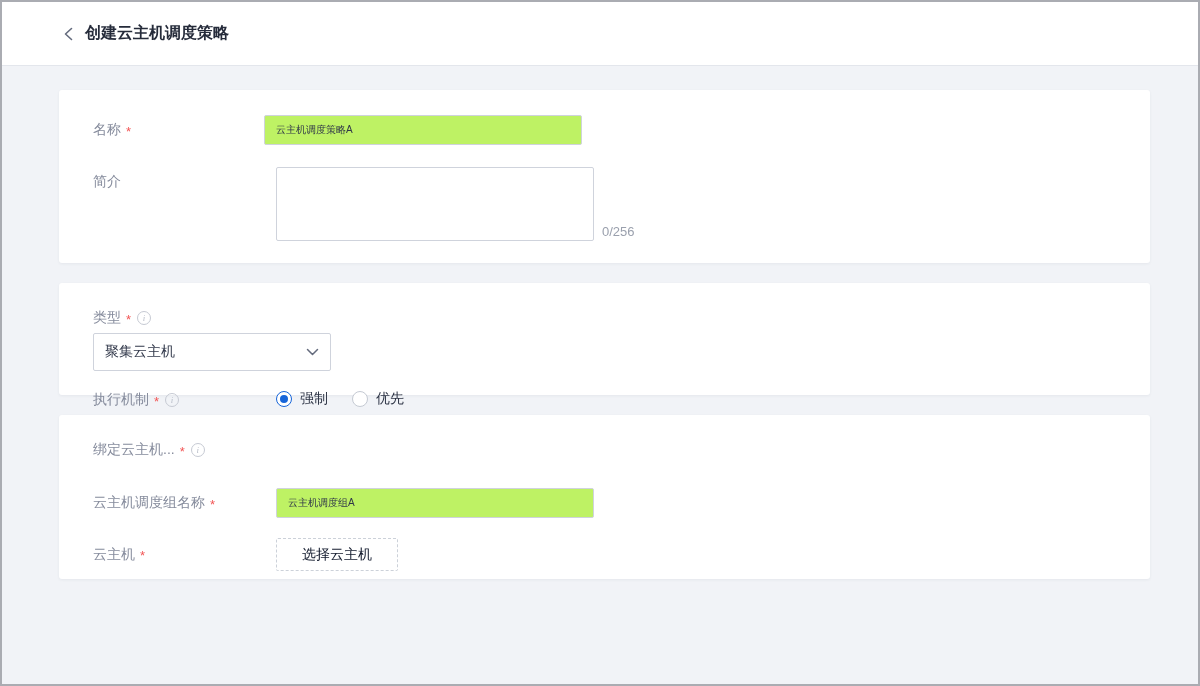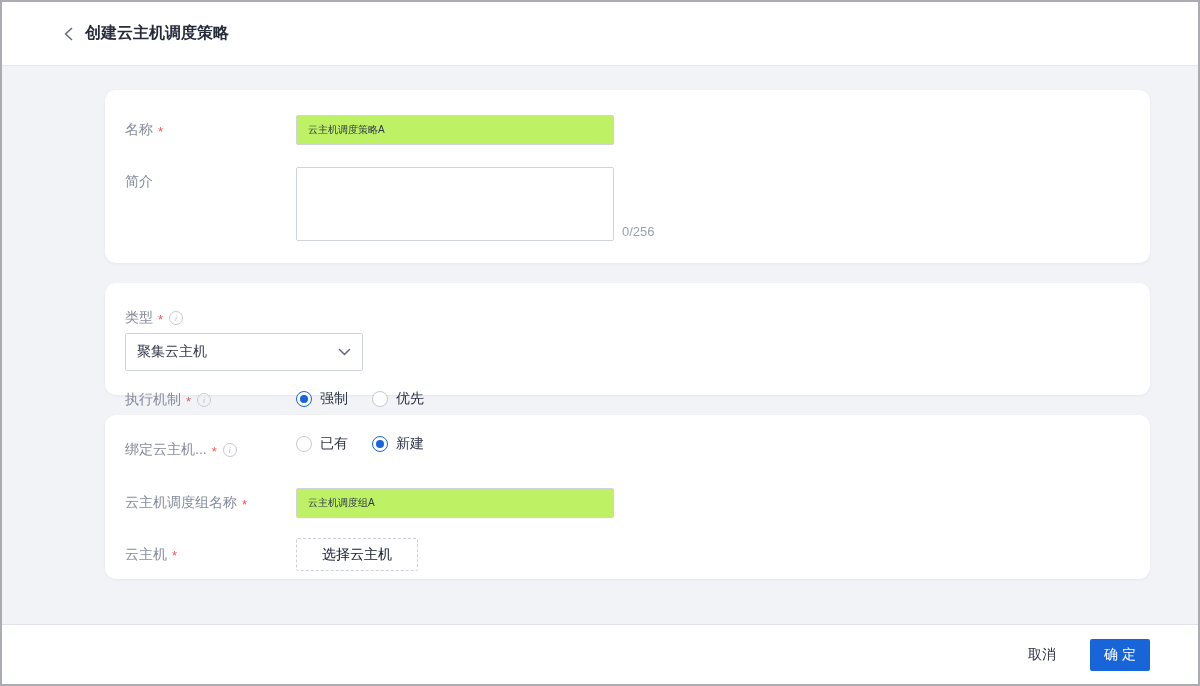--- a/index.html
+++ b/index.html
@@ -41,31 +41,30 @@
     color: #252b3a;
   }
   
   .content {
     flex: 1;
     padding: 24px 48px 0 57px;
     overflow: hidden;
   }
   .card {
     background: #fff;
-    border-radius: 11px;
+    border-radius: 3px;
     box-shadow: 0 1px 3px rgba(31,45,61,.06);
     margin-bottom: 20px;
-    padding-left: 20px;
-    margin-left: 46px;
+    padding-left: 34px;
   }
   .card-basic { height: 173px; padding-top: 25px; }
   .card-type  { height: 112px; padding-top: 20px; }
   .card-bind  { height: 164px; padding-top: 20px; }
   .row { display: flex; align-items: flex-start; }
-  .row + .row { margin-top: 0; }
+  .row + .row { margin-top: 0; gap: 12px; }
   .label-col {
     width: 171px;
     flex: none;
     display: flex;
     align-items: center;
     height: 30px;
   }
   .label-col.h20 { height: 20px; }
   .field-label { color: #858b9c; font-size: 14px; white-space: nowrap; }
   .req {
@@ -277,47 +276,33 @@
       </div>
     </div>
 
     <div class="card card-bind">
       <div class="row row-bind">
         <div class="label-col">
           <span class="field-label">绑定云主机...</span>
           <span class="req">*</span>
           <span class="info-icon">i</span>
         </div>
-        <div class="radio-group" style="height:30px;">
-          <span class="radio">
-            <span class="radio-circle"></span>
-            <span class="radio-label">已有</span>
-          </span>
-          <span class="radio">
-            <span class="radio-circle checked"></span>
-            <span class="radio-label">新建</span>
-          </span>
-        </div>
       </div>
       <div class="row row-group">
         <div class="label-col">
           <span class="field-label">云主机调度组名称</span>
           <span class="req">*</span>
         </div>
         <input class="text-input" value="云主机调度组A" style="">
       </div>
       <div class="row row-host">
         <div class="label-col" style="height:33px;">
           <span class="field-label">云主机</span>
           <span class="req">*</span>
         </div>
         <button class="dashed-btn">选择云主机</button>
       </div>
     </div>
 
   </div>
 
-  <div class="footer">
-    <button class="btn-cancel">取消</button>
-    <button class="btn-confirm">确 定</button>
-  </div>
 
 </div>
 
 </body></html>

